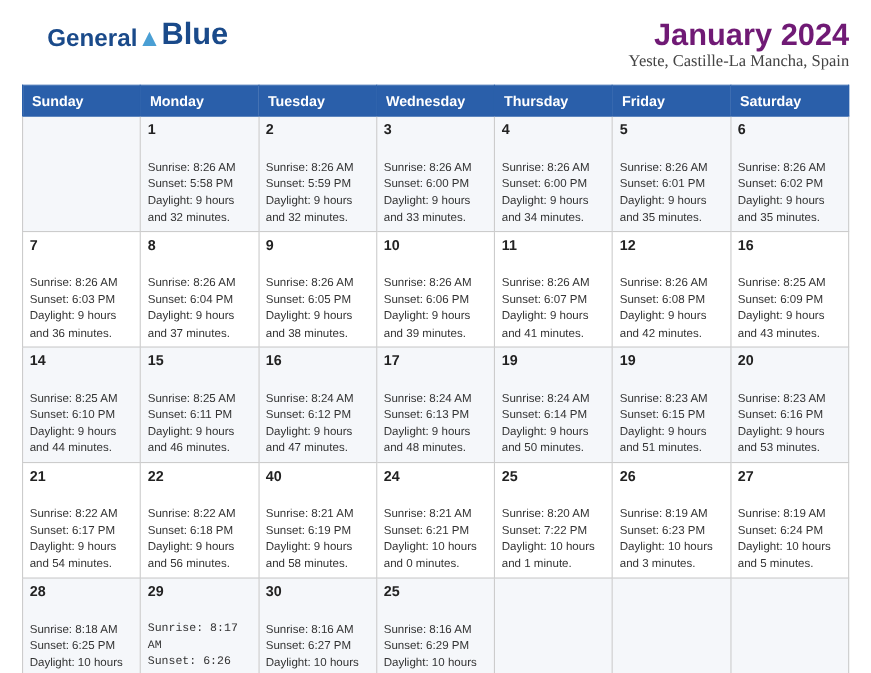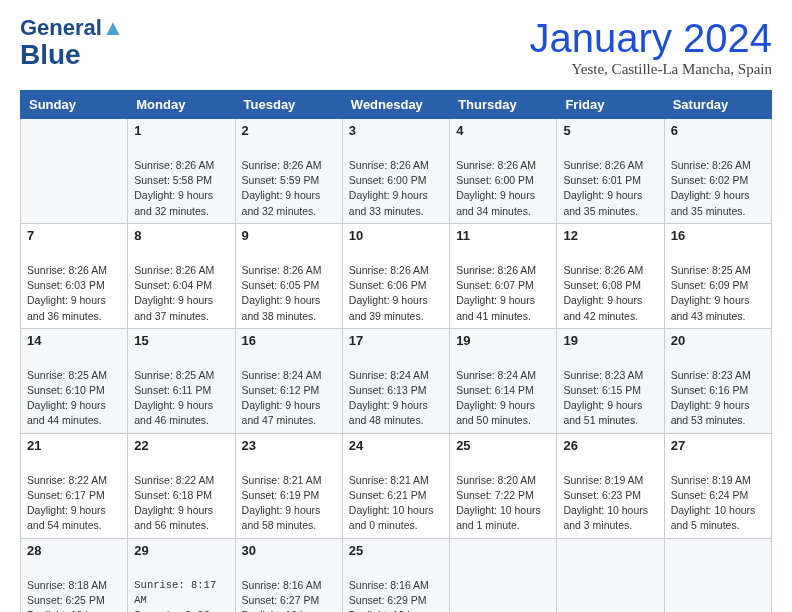--- a/index.html
+++ b/index.html
@@ -11,39 +11,39 @@
       padding: 16px 20px;
     }
     .header-area {
       display: flex;
       justify-content: space-between;
       align-items: flex-start;
       margin-bottom: 12px;
     }
     .logo {
       display: flex;
-      flex-direction: column;
-      align-items: flex-start;
+      align-items: flex-end;
+      margin-left: 23px;
     }
     .logo-text {
       font-size: 22px;
       font-weight: bold;
       color: #1a4a8a;
       line-height: 1.1;
     }
     .logo-text span {
       color: #4a9fd4;
     }
     .title-area {
       text-align: right;
     }
     .month-title {
-      font-size: 40px;
-      font-weight: normal;
-      color: #1d4ed8;
+      font-size: 28px;
+      font-weight: bold;
+      color: #701a75;
     }
     .subtitle {
       font-size: 15px;
       color: #444;
       font-family: Liberation Serif, serif;
     }
     .calendar-table {
       width: 100%;
       border-collapse: collapse;
       font-size: 11px;
@@ -273,21 +273,21 @@
 and 54 minutes.</div>
         </td>
         <td>
           <span class="day-num">22</span>
           <div class="day-info" style="white-space: pre-line;">Sunrise: 8:22 AM
 Sunset: 6:18 PM
 Daylight: 9 hours
 and 56 minutes.</div>
         </td>
         <td>
-          <span class="day-num">23</span>
+          <span class="day-num">40</span>
           <div class="day-info" style="white-space: pre-line;">Sunrise: 8:21 AM
 Sunset: 6:19 PM
 Daylight: 9 hours
 and 58 minutes.</div>
         </td>
         <td>
           <span class="day-num">24</span>
           <div class="day-info" style="white-space: pre-line;">Sunrise: 8:21 AM
 Sunset: 6:21 PM
 Daylight: 10 hours

